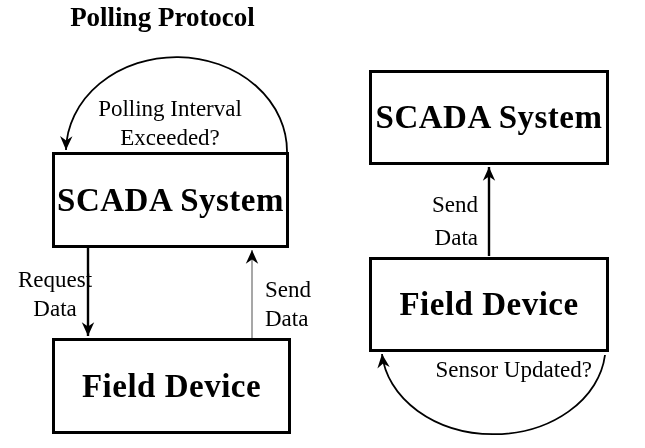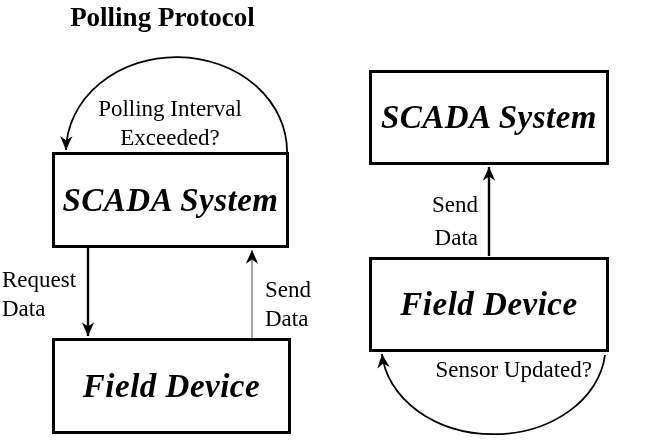--- a/index.html
+++ b/index.html
@@ -7,36 +7,36 @@
     position:relative; width:645px; height:448px; background:#ffffff;
     font-family:"Liberation Serif", serif; color:#000; overflow:hidden;
   }
   .layer { position:absolute; left:0; top:0; }
   .arc  { fill:none; stroke:#000; stroke-width:1.8px; }
   .line-bold { fill:none; stroke:#000; stroke-width:2.4px; }
   .line-thin { fill:none; stroke:#8a8a8a; stroke-width:1.5px; }
   .box {
     position:absolute; box-sizing:border-box; border:3px solid #000; background:#fff;
     display:flex; align-items:center; justify-content:center;
-    font-weight:bold; font-size:33px; letter-spacing:0.5px;font-style:italic;
+    font-weight:bold; font-size:33px; letter-spacing:0.5px;
   }
   .p-scada { left:52px;  top:152px; width:237px; height:96px; }
   .p-field { left:52px;  top:338px; width:239px; height:96px; }
   .e-scada { left:369px; top:70px;  width:240px; height:95px; }
   .e-field { left:369px; top:257px; width:240px; height:95px; }
   .title {
     position:absolute; top:2px; font-weight:bold; font-size:27px;
     text-align:center; white-space:nowrap;
   }
   .p-title { left:30px;  width:265px; }
   .e-title { left:333px; width:312px; }
   .note { position:absolute; font-size:23px; line-height:29px; }
   .note span { display:block; }
   .p-loop { left:70px;  top:94px;  width:200px; text-align:center; }
-  .p-req  { left:2px;   top:265px; text-align:left; }
+  .p-req  { left:18px;   top:265px; text-align:center; }
   .p-send { left:265px; top:275px; text-align:left; }
   .e-send { left:396px; top:188px; width:82px; text-align:right; line-height:33px; }
   .e-loop { left:392px; top:355px; width:200px; text-align:right; }
 </style>
 </head>
 <body>
 
 <div class="canvas">
 
   <svg class="layer" width="645" height="448" viewBox="0 0 645 448">

